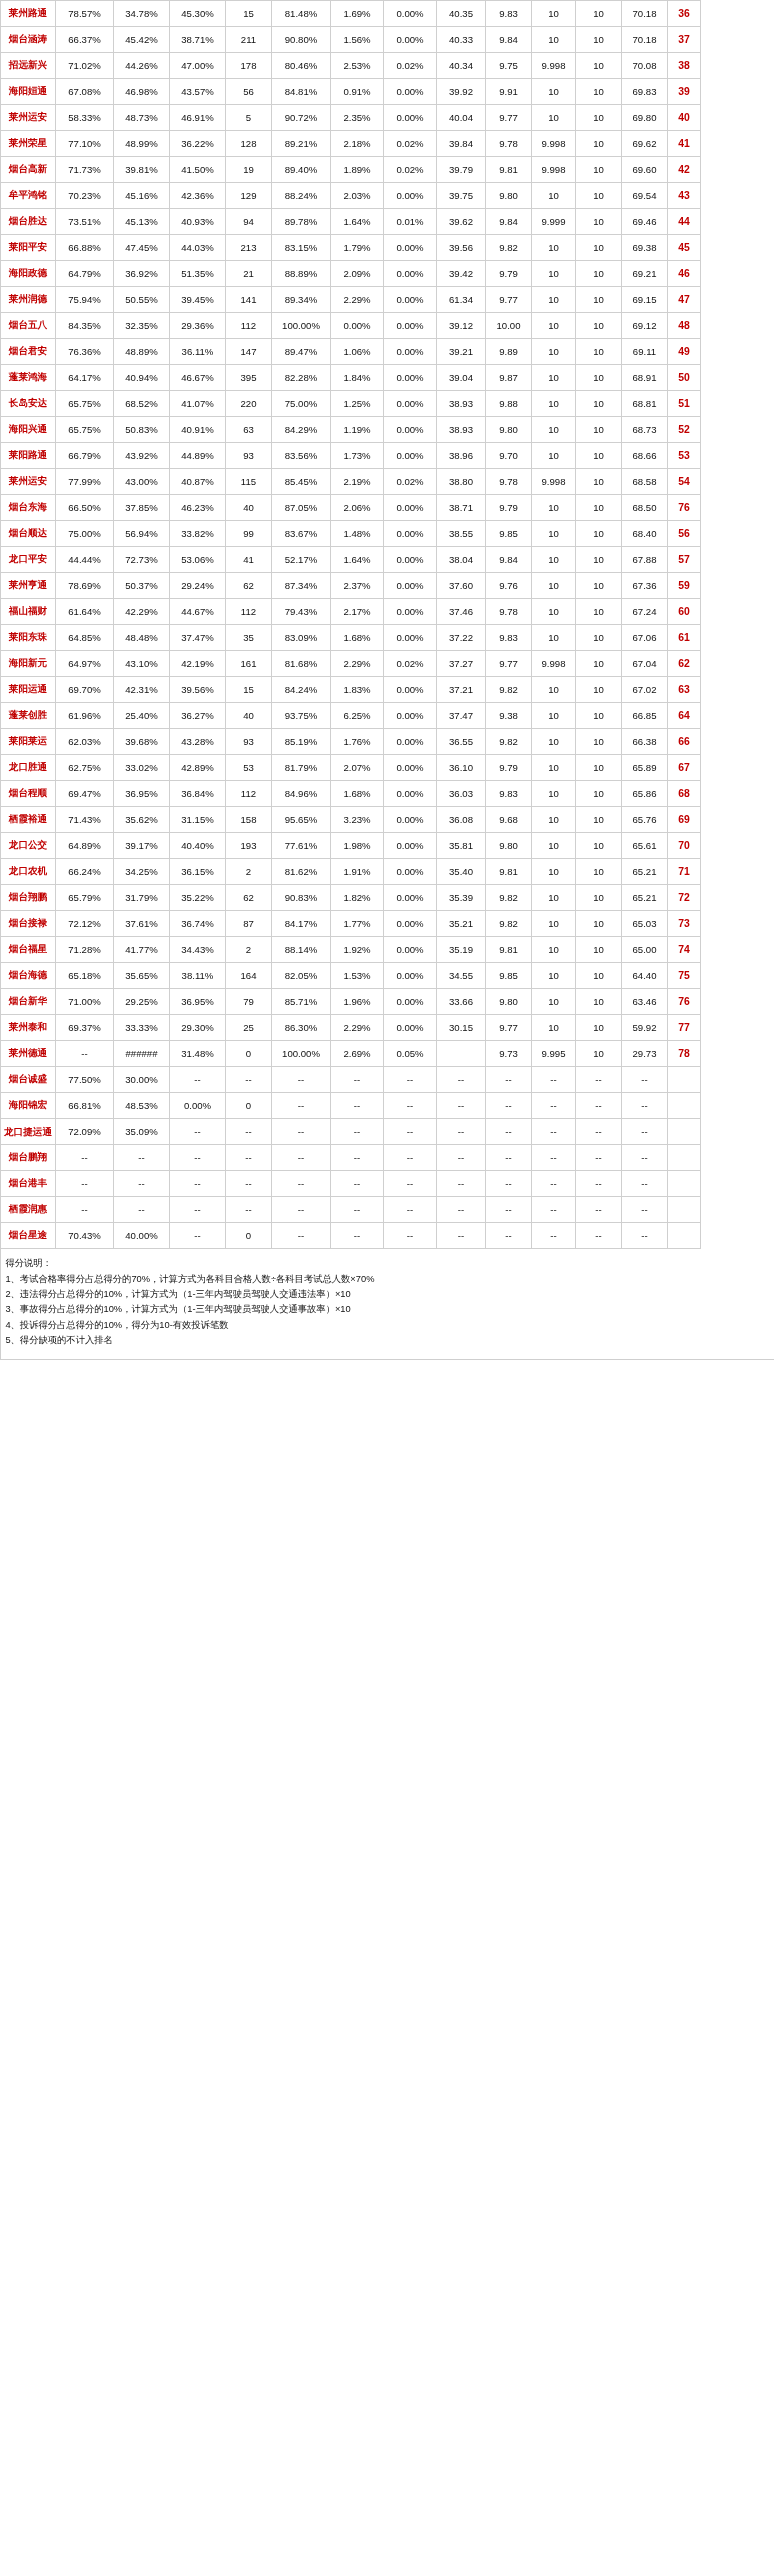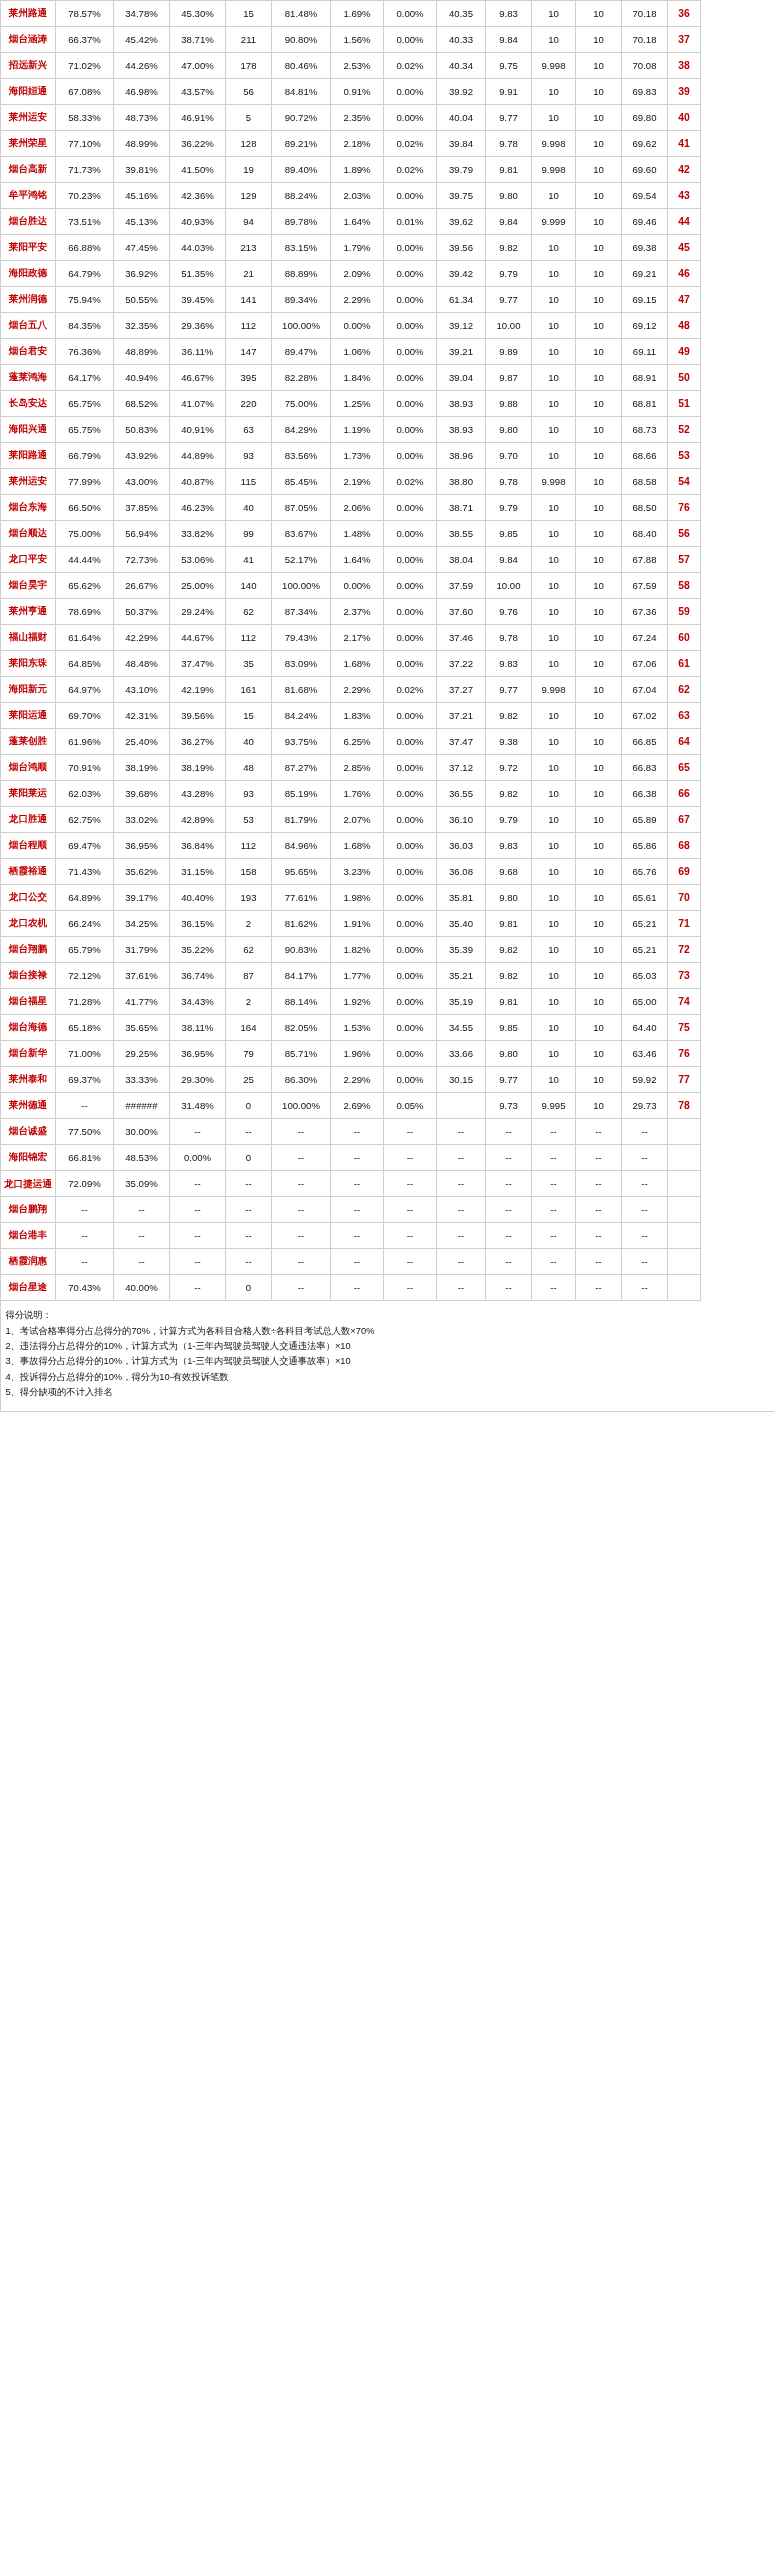--- a/index.html
+++ b/index.html
@@ -422,36 +422,20 @@
           <td>1.64%</td>
           <td>0.00%</td>
           <td>38.04</td>
           <td>9.84</td>
           <td>10</td>
           <td>10</td>
           <td>67.88</td>
           <td class="rank">57</td>
         </tr>
         <tr>
-          <td class="name">烟台昊宇</td>
-          <td>65.62%</td>
-          <td>26.67%</td>
-          <td>25.00%</td>
-          <td>140</td>
-          <td>100.00%</td>
-          <td>0.00%</td>
-          <td>0.00%</td>
-          <td>37.59</td>
-          <td>10.00</td>
-          <td>10</td>
-          <td>10</td>
-          <td>67.59</td>
-          <td class="rank">58</td>
-        </tr>
-        <tr>
           <td class="name">莱州亨通</td>
           <td>78.69%</td>
           <td>50.37%</td>
           <td>29.24%</td>
           <td>62</td>
           <td>87.34%</td>
           <td>2.37%</td>
           <td>0.00%</td>
           <td>37.60</td>
           <td>9.76</td>
@@ -532,36 +516,20 @@
           <td>40</td>
           <td>93.75%</td>
           <td>6.25%</td>
           <td>0.00%</td>
           <td>37.47</td>
           <td>9.38</td>
           <td>10</td>
           <td>10</td>
           <td>66.85</td>
           <td class="rank">64</td>
-        </tr>
-        <tr>
-          <td class="name">烟台鸿顺</td>
-          <td>70.91%</td>
-          <td>38.19%</td>
-          <td>38.19%</td>
-          <td>48</td>
-          <td>87.27%</td>
-          <td>2.85%</td>
-          <td>0.00%</td>
-          <td>37.12</td>
-          <td>9.72</td>
-          <td>10</td>
-          <td>10</td>
-          <td>66.83</td>
-          <td class="rank">65</td>
         </tr>
         <tr>
           <td class="name">莱阳莱运</td>
           <td>62.03%</td>
           <td>39.68%</td>
           <td>43.28%</td>
           <td>93</td>
           <td>85.19%</td>
           <td>1.76%</td>
           <td>0.00%</td>

